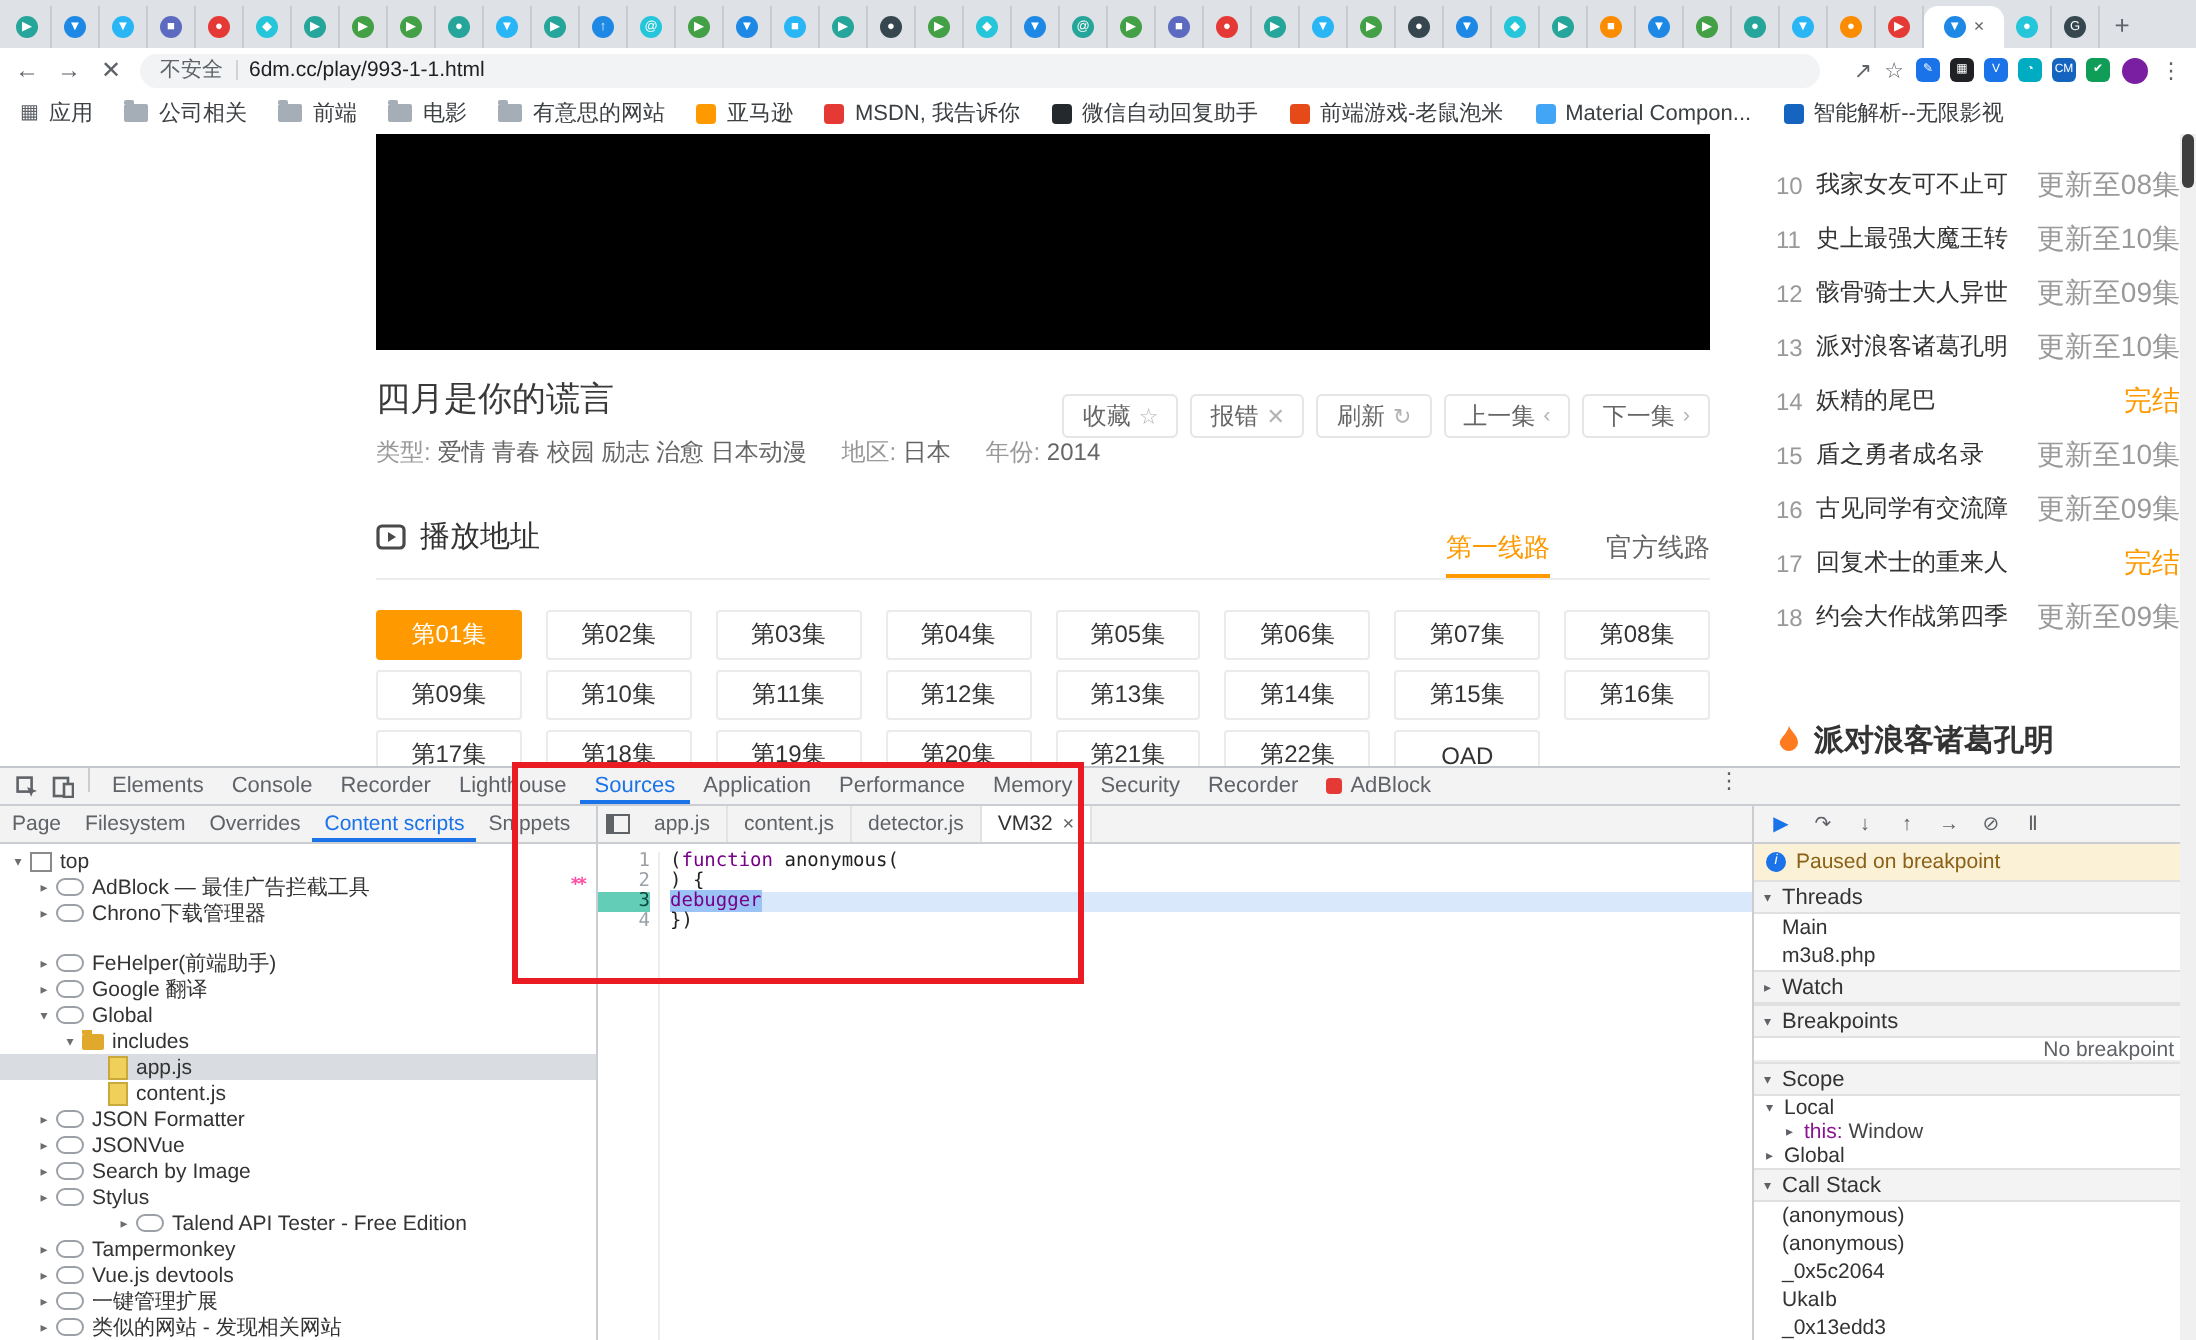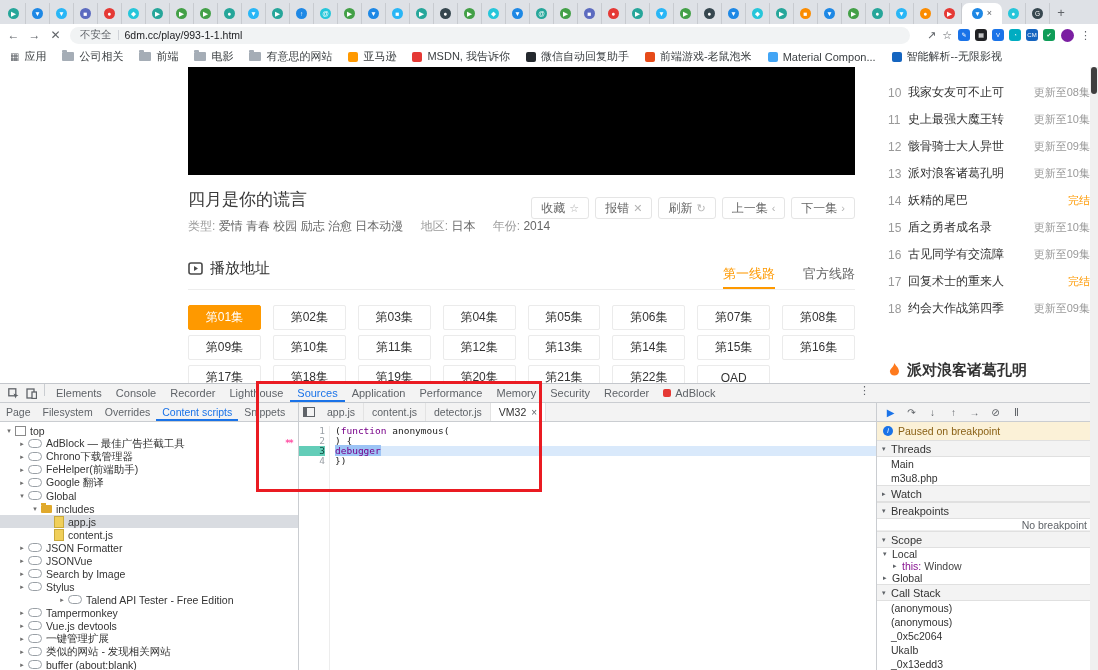--- a/index.html
+++ b/index.html
@@ -49,21 +49,21 @@
   .line-tabs{margin-left:auto;display:flex;gap:28px;font-size:13px;color:#666}
   .line-tab{height:30px;display:flex;align-items:center}
   .line-tab.active{color:#fe9900;box-shadow:inset 0 -2px 0 #fe9900}
   .episodes{position:absolute;left:188px;top:238px;width:667px;display:grid;grid-template-columns:repeat(8,1fr);gap:5px 12px}
   .ep{height:23px;border:1px solid #ebebeb;border-radius:2px;display:flex;align-items:center;justify-content:center;font-size:12px;color:#333;background:#fff}
   .ep.active{background:#fe9900;border-color:#fe9900;color:#fff}
   .sidebar{position:absolute;left:888px;top:12px;width:202px}
   .rank-item{height:27px;display:flex;align-items:center;font-size:12px}
   .rank-num{width:20px;color:#999;flex:0 0 auto}
   .rank-title{color:#333;flex:1;white-space:nowrap;overflow:hidden}
-  .rank-status{color:#999;font-size:11px;flex:0 0 auto}
+  .rank-status{color:#999;font-size:14px;flex:0 0 auto}
   .rank-status.done{color:#fe9900}
   .rank-footer{position:absolute;left:888px;top:294px;display:flex;align-items:center;gap:6px;font-size:15px;font-weight:bold;color:#333}
 
   
   .devtools{position:absolute;top:383px;left:0;width:1090px;height:287px;background:#fff;border-top:1px solid #c4c7cc;font-size:11px;color:#333}
   .dt-toolbar{height:18px;background:#f3f3f3;border-bottom:1px solid #cacdd1;display:flex;padding:0 4px}
   .dt-ic{width:18px;display:flex;align-items:center;justify-content:center;color:#5f6368}
   .dt-sep{width:1px;height:12px;background:#cacdd1;margin:0 4px}
   .dt-tab{padding:0 7px;height:18px;display:flex;align-items:center;gap:4px;color:#5f6368;font-size:11px}
   .dt-tab.active{color:#1a73e8;box-shadow:inset 0 -2px 0 #1a73e8}
@@ -558,21 +558,21 @@
             <div class="tree-row" style="padding-left: 17px;">
               <span class="tree-arrow">▸</span>
               <span class="ticon cloud"></span>
               <span>AdBlock — 最佳广告拦截工具</span>
             </div>
             <div class="tree-row" style="padding-left: 17px;">
               <span class="tree-arrow">▸</span>
               <span class="ticon cloud"></span>
               <span>Chrono下载管理器</span>
             </div>
-            <div class="tree-row" style="padding-left: 17px;">
+            <div class="tree-row" style="padding-left: 17px; margin-top: 12px;">
               <span class="tree-arrow">▸</span>
               <span class="ticon cloud"></span>
               <span>FeHelper(前端助手)</span>
             </div>
             <div class="tree-row" style="padding-left: 17px;">
               <span class="tree-arrow">▸</span>
               <span class="ticon cloud"></span>
               <span>Google 翻译</span>
             </div>
             <div class="tree-row" style="padding-left: 17px;">

